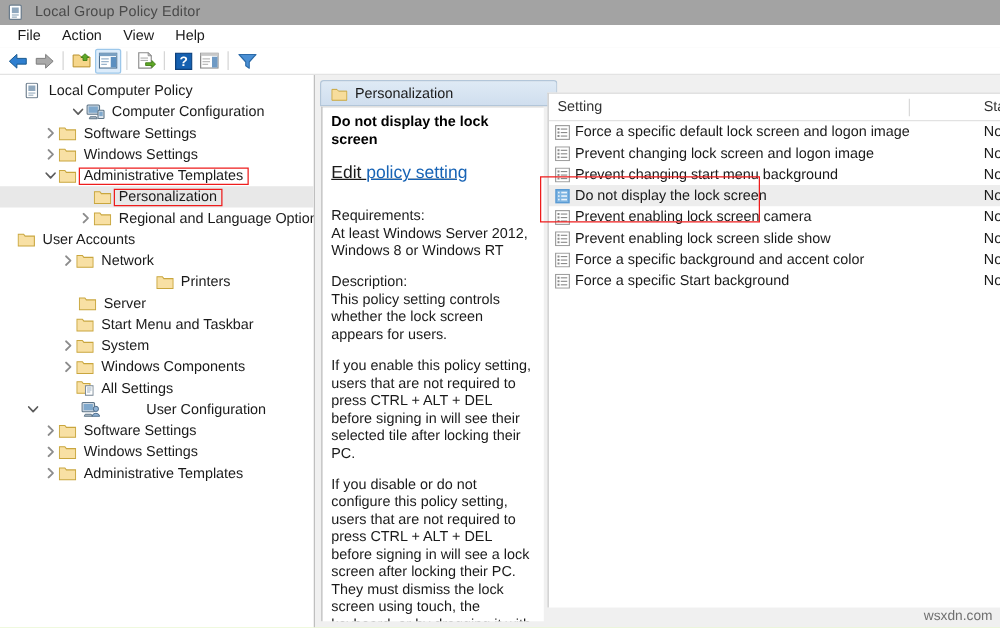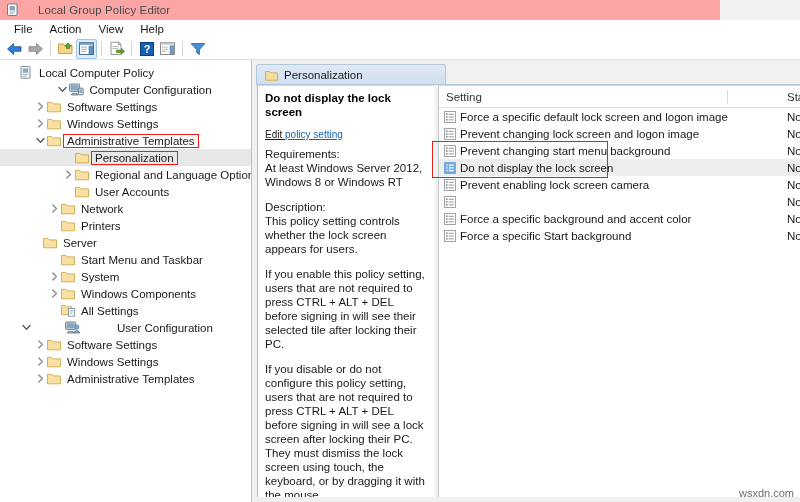--- a/index.html
+++ b/index.html
@@ -10,23 +10,23 @@
     overflow: hidden;
   }
   #app {
     position: relative;
     width: 800px; height: 502px;
     background: #f0f0f0;
   }
 
   
   .titlebar {
-    position: absolute; left: 0; top: 0; width: 720px; height: 20px;
-    background: #fca5a5;
-    display: flex; align-items: center; gap: 18px;
+    position: absolute; left: 0; top: 0; width: 800px; height: 20px;
+    background: #a3a3a3;
+    display: flex; align-items: center; gap: 8px;
     padding-left: 6px;
   }
   .title-icon {
     width: 14px; height: 14px; position: relative; flex: 0 0 auto;
   }
   .title-text {
     font-size: 11.5px; color: #4a4a4a; letter-spacing: .1px;
     white-space: nowrap;
   }
 
@@ -131,30 +131,30 @@
     border-left: 1px solid #b9b9b9;
     border-top: 1px solid #d8d8d8;
     padding: 5px 6px 0 7px;
     overflow: hidden;
   }
   .det-title {
     font-size: 11.5px; font-weight: bold; color: #000; line-height: 14px;
     margin-bottom: 10px;
   }
   .det-edit {
-    font-size: 10px; color: #1a1a1a; margin-bottom: 7px; text-decoration: underline;
+    font-size: 14px; color: #1a1a1a; margin-bottom: 21px; text-decoration: underline;
   }
   .det-edit a { color: #1763b5; text-decoration: underline; }
   .det-h { font-size: 11.5px; color: #1a1a1a; line-height: 14px; }
   .det-p { font-size: 11.5px; color: #1a1a1a; line-height: 14px; }
   .det-gap { height: 11px; }
 
   
   .listpane {
-    position: absolute; left: 186px; top: 25px; right: 0; height: 412px;
+    position: absolute; left: 186px; top: 14px; right: 0; height: 412px;
     background: #ffffff;
     border-left: 1px solid #c6c6c6;
     border-top: 1px solid #d8d8d8;
     overflow: hidden;
   }
   .lheader {
     position: relative; height: 22px;
     display: flex; align-items: center;
     border-bottom: 1px solid #e2e2e2;
     font-size: 11.5px; color: #333;
@@ -364,21 +364,21 @@
                 <path d="M2.8 1 L6.4 4.5 L2.8 8" fill="none" stroke="#8c8c8c" stroke-width="1.4" stroke-linecap="round" stroke-linejoin="round"></path>
               </svg>
             </span>
             <span class="ticon">
               <svg width="14" height="12" viewBox="0 0 14 12">
                 <path d="M0.5 1.4 L4.9 1.4 L6.1 2.9 L13.5 2.9 L13.5 10.8 L0.5 10.8 Z" fill="#f8e0a4" stroke="#c9a63e" stroke-width="0.85"></path>
               </svg>
             </span>
             <span class="tlabel">Regional and Language Options</span>
           </div>
-          <div class="tnode" style="padding-left: 61px;">
+          <div class="tnode" style="">
             <span class="twist"></span>
             <span class="ticon">
               <svg width="14" height="12" viewBox="0 0 14 12">
                 <path d="M0.5 1.4 L4.9 1.4 L6.1 2.9 L13.5 2.9 L13.5 10.8 L0.5 10.8 Z" fill="#f8e0a4" stroke="#c9a63e" stroke-width="0.85"></path>
               </svg>
             </span>
             <span class="tlabel">User Accounts</span>
           </div>
           <div class="tnode" style="padding-left: 47px;">
             <span class="twist">
@@ -386,30 +386,30 @@
                 <path d="M2.8 1 L6.4 4.5 L2.8 8" fill="none" stroke="#8c8c8c" stroke-width="1.4" stroke-linecap="round" stroke-linejoin="round"></path>
               </svg>
             </span>
             <span class="ticon">
               <svg width="14" height="12" viewBox="0 0 14 12">
                 <path d="M0.5 1.4 L4.9 1.4 L6.1 2.9 L13.5 2.9 L13.5 10.8 L0.5 10.8 Z" fill="#f8e0a4" stroke="#c9a63e" stroke-width="0.85"></path>
               </svg>
             </span>
             <span class="tlabel">Network</span>
           </div>
-          <div class="tnode" style="padding-left: 47px;">
+          <div class="tnode" style="padding-left: 47px; justify-content: center;">
             <span class="twist"></span>
             <span class="ticon">
               <svg width="14" height="12" viewBox="0 0 14 12">
                 <path d="M0.5 1.4 L4.9 1.4 L6.1 2.9 L13.5 2.9 L13.5 10.8 L0.5 10.8 Z" fill="#f8e0a4" stroke="#c9a63e" stroke-width="0.85"></path>
               </svg>
             </span>
             <span class="tlabel">Printers</span>
           </div>
-          <div class="tnode" style="padding-left: 29px;">
+          <div class="tnode" style="padding-left: 49px;">
             <span class="twist"></span>
             <span class="ticon">
               <svg width="14" height="12" viewBox="0 0 14 12">
                 <path d="M0.5 1.4 L4.9 1.4 L6.1 2.9 L13.5 2.9 L13.5 10.8 L0.5 10.8 Z" fill="#f8e0a4" stroke="#c9a63e" stroke-width="0.85"></path>
               </svg>
             </span>
             <span class="tlabel">Server</span>
           </div>
           <div class="tnode" style="padding-left: 47px;">
             <span class="twist"></span>
@@ -635,20 +635,21 @@
                 <svg width="12" height="12" viewBox="0 0 12 12">
                   <rect x="0.5" y="0.5" width="11" height="11" fill="#ffffff" stroke="#9a9a9a" stroke-width="0.9"></rect>
                   <rect x="2" y="2.4" width="1.6" height="1.6" fill="#8a8a8a"></rect>
                   <rect x="4.6" y="2.8" width="5.2" height="0.9" fill="#8a8a8a"></rect>
                   <rect x="2" y="5.2" width="1.6" height="1.6" fill="#8a8a8a"></rect>
                   <rect x="4.6" y="5.6" width="5.2" height="0.9" fill="#8a8a8a"></rect>
                   <rect x="2" y="8" width="1.6" height="1.6" fill="#8a8a8a"></rect>
                   <rect x="4.6" y="8.4" width="5.2" height="0.9" fill="#8a8a8a"></rect>
                 </svg>
               </span>
+              <span class="lname">Prevent enabling lock screen slide show</span>
               <span class="lstate">Not configured</span>
             </div>
             <div class="lrow">
               <span class="licon">
                 <svg width="12" height="12" viewBox="0 0 12 12">
                   <rect x="0.5" y="0.5" width="11" height="11" fill="#ffffff" stroke="#9a9a9a" stroke-width="0.9"></rect>
                   <rect x="2" y="2.4" width="1.6" height="1.6" fill="#8a8a8a"></rect>
                   <rect x="4.6" y="2.8" width="5.2" height="0.9" fill="#8a8a8a"></rect>
                   <rect x="2" y="5.2" width="1.6" height="1.6" fill="#8a8a8a"></rect>
                   <rect x="4.6" y="5.6" width="5.2" height="0.9" fill="#8a8a8a"></rect>

